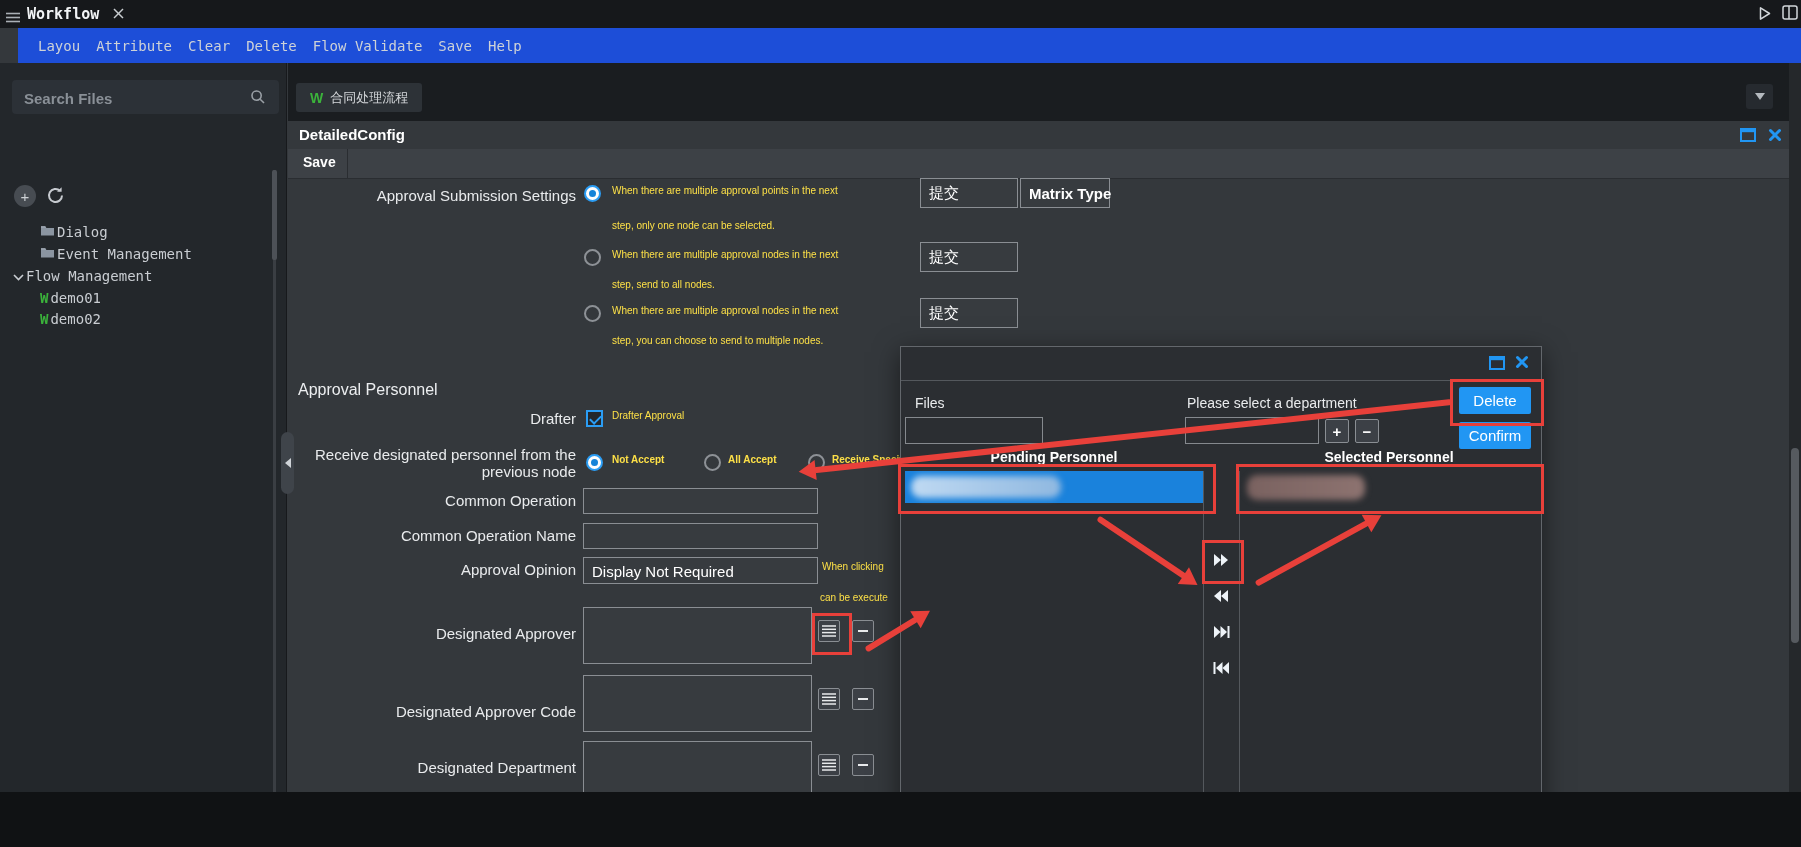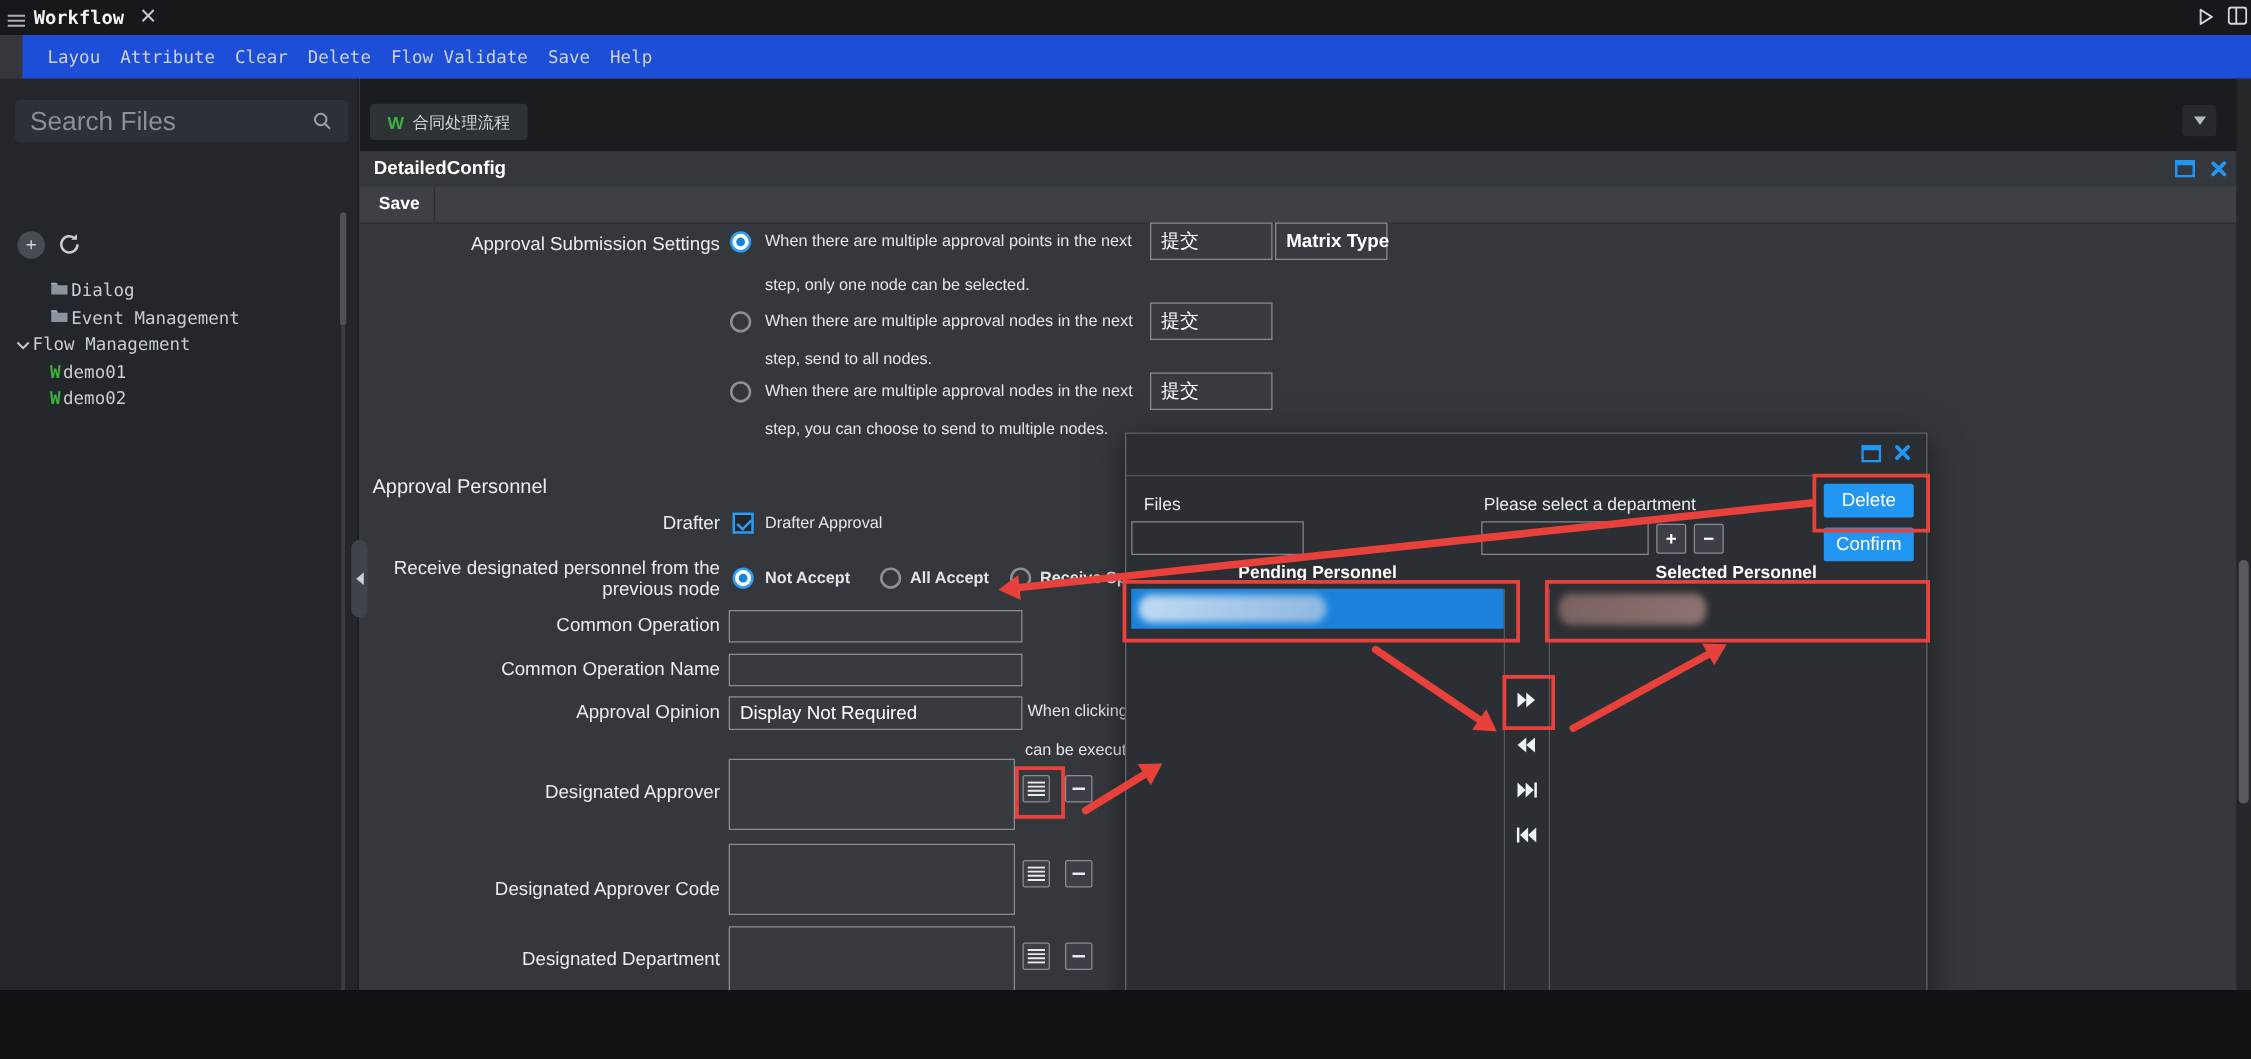--- a/index.html
+++ b/index.html
@@ -7,36 +7,36 @@
     font-family:"Liberation Sans",sans-serif;background:#34383c;}
   .abs{position:absolute;}
   .mono{font-family:"DejaVu Sans Mono",monospace;}
   
   #topbar{left:0;top:0;width:1801px;height:28px;background:#16181b;}
   #menubar{left:0;top:28px;width:1801px;height:35px;background:#1d4ed8;display:flex;align-items:center;gap:16px;padding-left:20px;box-sizing:border-box;margin-left:18px;}
   .menuitem{color:#ced2d7;font-size:14px;cursor:default;}
   
   #sidebar{left:0;top:63px;width:287px;height:784px;background:#23272b;border-right:1px solid #17191c;box-sizing:border-box;}
   #searchbox{position:absolute;left:12px;top:17px;width:267px;height:34px;background:#2c3137;border-radius:4px;border:none;}
-  #searchbox input{position:absolute;left:10px;top:0;width:220px;height:34px;background:transparent;border:none;outline:none;color:#c8ccd0;font-size:21px;font-family:"Liberation Sans",sans-serif;}
+  #searchbox input{position:absolute;left:10px;top:0;width:220px;height:34px;background:transparent;border:none;outline:none;color:#c8ccd0;font-size:15px;font-family:"Liberation Sans",sans-serif;font-weight:bold;}
   #searchbox input::placeholder{color:#8a9097;}
   .treerow{position:absolute;display:flex;align-items:center;gap:2px;color:#c9cdd2;font-size:14px;white-space:nowrap;}
   .wletter{color:#3bb33b;font-weight:bold;font-size:14px;}
   
   #tabstrip{left:288px;top:63px;width:1513px;height:58px;background:#1a1d20;}
   #doctab{position:absolute;left:8px;top:20px;height:29px;background:#2d3237;border-radius:3px;display:flex;align-items:center;gap:7px;padding:0 14px;color:#d4d7da;font-size:13px;}
   #tabdrop{position:absolute;right:28px;top:21px;width:27px;height:25px;background:#262a2f;border-radius:3px;display:flex;align-items:center;justify-content:center;}
   
   #confbar{left:288px;top:121px;width:1513px;height:28px;background:#34383c;border-bottom:1px solid #26292d;}
   #savebar{left:288px;top:149px;width:1513px;height:29px;background:#3d4146;border-bottom:1px solid #2a2d31;}
   #saveBtn{position:absolute;left:15px;top:5px;color:#fff;font-weight:bold;font-size:14px;}
   #savediv{position:absolute;left:59px;top:0;width:1px;height:29px;background:#2a2d31;}
   
   .rlab{position:absolute;right:1225px;color:#e9ebed;font-size:15px;white-space:nowrap;text-align:right;}
-  .opt{position:absolute;color:#e5e5e5;font-size:13px;white-space:nowrap;}
+  .opt{position:absolute;color:#fde047;font-size:10px;white-space:nowrap;}
   .ibox{position:absolute;border:1px solid #8a8e93;background:rgba(255,255,255,0.02);color:#fff;font-size:15px;box-sizing:border-box;}
   .ibox .val{position:absolute;left:8px;top:50%;transform:translateY(-50%);white-space:nowrap;}
   .radio{position:absolute;width:17px;height:17px;border-radius:50%;border:2px solid #8d9196;box-sizing:border-box;}
   .radio.on{border-color:#2b9df4;background:#fdfdfd;}
   .radio.on::after{content:"";position:absolute;left:3px;top:3px;width:7px;height:7px;border-radius:50%;background:#1583d8;}
   .chk{position:absolute;width:17px;height:17px;border:2px solid #2b9df4;box-sizing:border-box;background:#23272b;}
   .chk::after{content:"";position:absolute;left:2px;top:3px;width:9px;height:5px;border-left:2px solid #2b9df4;border-bottom:2px solid #2b9df4;transform:rotate(-45deg);}
   .minibtn{position:absolute;width:22px;height:22px;background:#3c4046;border:1px solid #8a8e93;border-radius:2px;display:flex;align-items:center;justify-content:center;box-sizing:border-box;}
   
   #dialog{left:900px;top:346px;width:642px;height:474px;background:#2b2e32;border:1px solid #63676c;box-sizing:border-box;box-shadow:0 6px 24px rgba(0,0,0,.5);z-index:40;}

